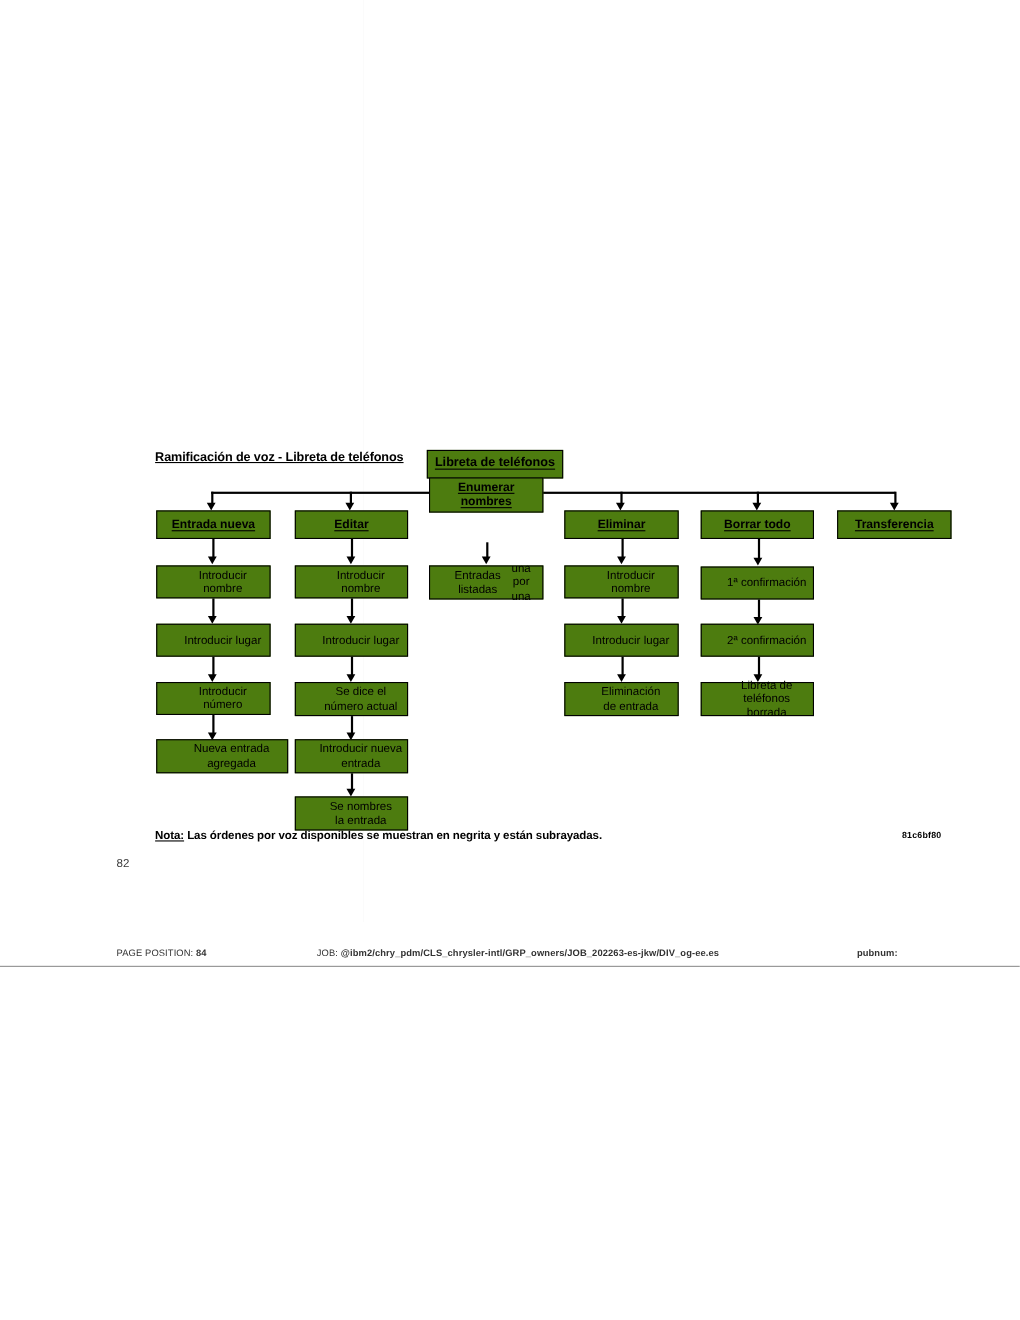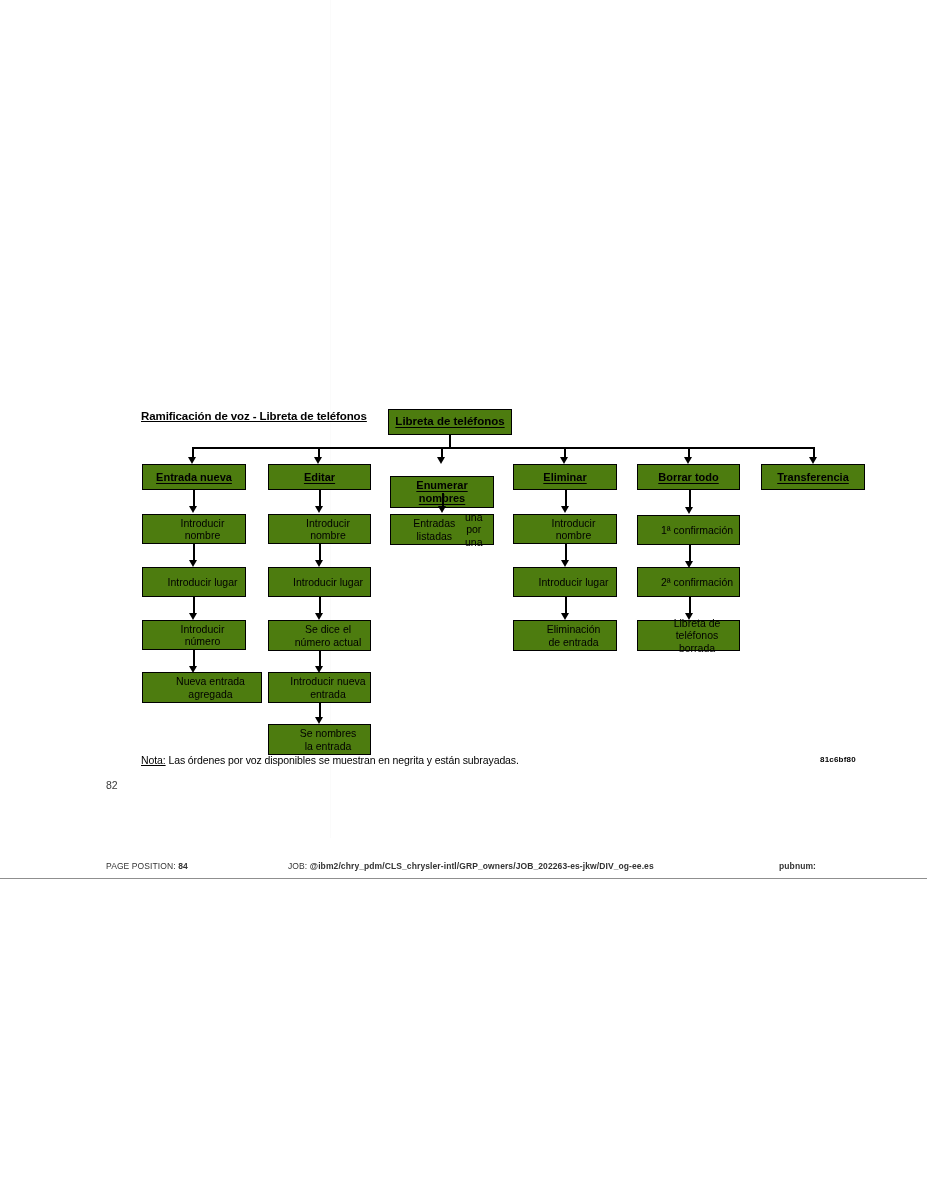--- a/index.html
+++ b/index.html
@@ -54,21 +54,21 @@
     font-weight: bold;
     letter-spacing: 0.2px;
     white-space: nowrap;
   }
 
   .note {
     position: absolute;
     left: 141px;
     top: 754px;
     font-size: 10.5px;
-    font-weight: normal;
+    font-weight: bold;
     letter-spacing: -0.1px;
     white-space: nowrap;
   }
   .note .note-label {
     text-decoration: underline;
   }
 
   
   .node {
     position: absolute;
@@ -190,21 +190,21 @@
   <div class="arrowhead" style="left:809px; top:457px;"></div>
 
   <div class="node head" style="left:142px; top:464px; width:104px; height:26px;">
     <span class="label">Entrada nueva</span>
   </div>
 
   <div class="node head" style="left:268px; top:464px; width:103px; height:26px;">
     <span class="label">Editar</span>
   </div>
 
-  <div class="node head" style="left:390px; top:476px; width:104px; height:32px; flex-direction:column;">
+  <div class="node head" style="left:390px; top:434px; width:104px; height:32px; flex-direction:column;">
     <span class="label">Enumerar</span>
     <span class="label">nombres</span>
   </div>
 
   <div class="node head" style="left:513px; top:464px; width:104px; height:26px;">
     <span class="label">Eliminar</span>
   </div>
 
   <div class="node head" style="left:637px; top:464px; width:103px; height:26px;">
     <span class="label">Borrar todo</span>

